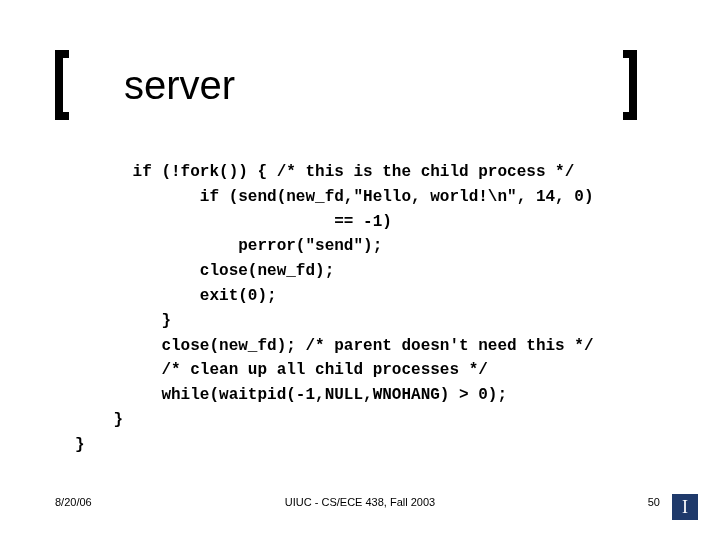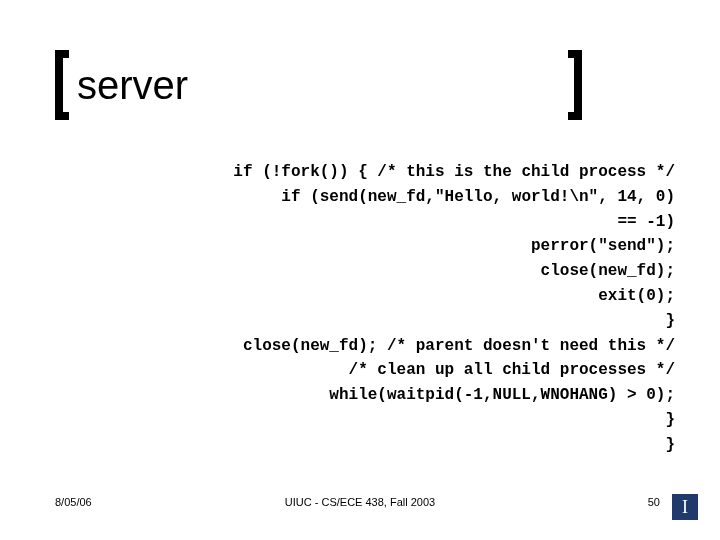--- a/index.html
+++ b/index.html
@@ -1,23 +1,23 @@
 <!DOCTYPE html>
 <html><head>
 <meta charset="utf-8">
 <style>
   * { margin: 0; padding: 0; box-sizing: border-box; }
   html, body { width: 720px; height: 540px; background: #fff; font-family: Arial, Helvetica, sans-serif; overflow: hidden; }
   .slide { position: relative; width: 720px; height: 540px; }
-  .title-wrap { position: absolute; left: 55px; top: 50px; width: 527px; height: 70px; display: flex; align-items: center; }
+  .title-wrap { position: absolute; left: 55px; top: 50px; width: 582px; height: 70px; display: flex; align-items: center; gap: 47px; }
   .bracket { width: 14px; height: 70px; display: block; }
   .bracket svg { display: block; }
   .title-text { flex: 0 0 auto; font-size: 40px; font-weight: 400; color: #000; padding: 0 8px; font-family: Arial, Helvetica, sans-serif; }
   .title-spacer { flex: 1 1 auto; }
-  .code-block { position: absolute; left: 75px; top: 160px; width: 600px; font-family: "Courier New", Courier, monospace; font-size: 16px; font-weight: bold; color: #000; white-space: pre; line-height: 1.55; text-align: right; }
+  .code-block { position: absolute; left: 75px; top: 160px; width: 600px; font-family: "Courier New", Courier, monospace; font-size: 16px; font-weight: bold; color: #000; white-space: pre; line-height: 1.55; }
   .footer-date { position: absolute; left: 55px; bottom: 32px; font-size: 11px; color: #000; font-family: Arial, Helvetica, sans-serif; }
   .footer-center { position: absolute; left: 0; right: 0; bottom: 32px; text-align: center; font-size: 11px; color: #000; font-family: Arial, Helvetica, sans-serif; }
   .footer-page { position: absolute; right: 60px; bottom: 32px; font-size: 11px; color: #000; font-family: Arial, Helvetica, sans-serif; }
   .logo { position: absolute; right: 22px; bottom: 20px; width: 26px; height: 26px; background: #1f3a6b; display: flex; align-items: center; justify-content: center; }
   .logo-inner { color: #fff; font-family: "Times New Roman", serif; font-size: 18px; font-weight: 500; }
 </style>
 </head>
 <body>
 
 <div class="slide">
@@ -43,21 +43,21 @@
                  perror("send");
              close(new_fd);
              exit(0);
          }
          close(new_fd); /* parent doesn't need this */
          /* clean up all child processes */
          while(waitpid(-1,NULL,WNOHANG) &gt; 0);
     }
 }</pre>
 
-  <div class="footer-date">8/05/06</div>
+  <div class="footer-date">8/20/06</div>
   <div class="footer-center">UIUC - CS/ECE 438, Fall 2003</div>
   <div class="footer-page">50</div>
 
   <div class="logo">
     <span class="logo-inner">I</span>
   </div>
 
 </div>
 
 </body></html>

